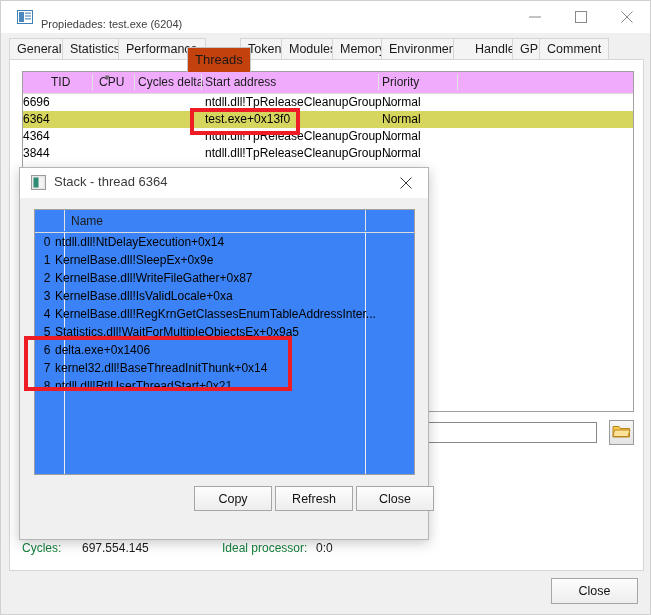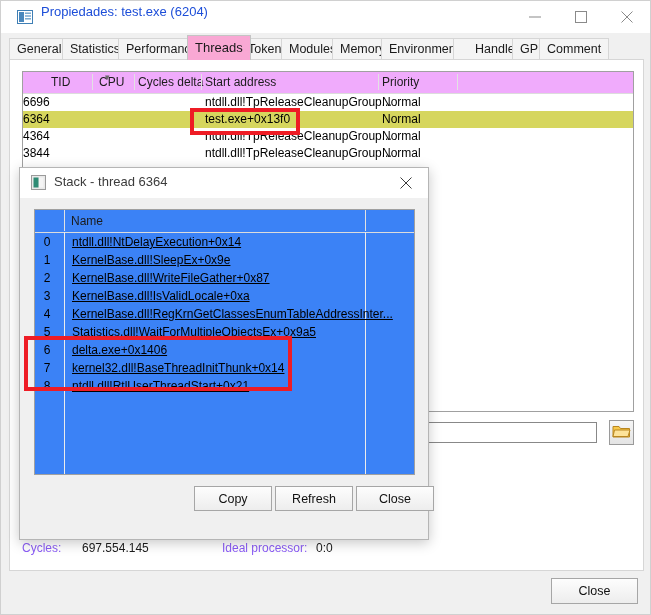--- a/index.html
+++ b/index.html
@@ -36,23 +36,23 @@
     background: #ffffff;
     box-sizing: border-box;
   }
   #titlebar .tb-icon {
     position: absolute;
     left: 16px; top: 8px;
     width: 16px; height: 16px;
   }
   #titlebar .tb-title {
     position: absolute;
-    left: 40px; top: 3px;
-    font-size: 13px;
-    color: #1d4ed8;
+    left: 40px; top: 17px;
+    font-size: 11px;
+    color: #404040;
     white-space: nowrap;
   }
   .winbtn {
     position: absolute;
     top: 0;
     width: 46px;
     height: 31px;
     cursor: default;
   }
   .winbtn svg { position:absolute; left: 15px; top: 10px; }
@@ -76,24 +76,24 @@
     font-size: 12.5px;
     color: #1a1a1a;
     background: #f4f4f4;
     border: 1px solid #d6d6d6;
     border-bottom: none;
     box-sizing: border-box;
     white-space: nowrap;
     cursor: default;
   }
   .tab.active {
-    top: 0px;
+    top: 12px;
     height: 25px;
     line-height: 23px;
-    background: #f9a8d4;
+    background: #c2410c;
     border-color: #c4c4c4;
     z-index: 3;
     font-size: 13px;
   }
 
   
   #tabpanel {
     position: absolute;
     left: 8px; top: 58px;
     width: 635px;
@@ -184,21 +184,21 @@
   }
 
   
   #status-line {
     position: absolute;
     left: 12px; top: 481px;
     width: 612px;
     height: 18px;
     font-size: 12px;
   }
-  #status-line .lbl { position: absolute; color: #8b5cf6; }
+  #status-line .lbl { position: absolute; color: #15803d; }
   #status-line .val { position: absolute; color: #1c1c1c; }
 
   
   #main-close-button {
     position: absolute;
     right: 12px; bottom: 10px;
     width: 87px; height: 26px;
     background: linear-gradient(#fdfdfd, #ededed);
     border: 1px solid #a6a6a6;
     box-sizing: border-box;
@@ -273,21 +273,21 @@
   }
   .srow {
     position: relative;
     height: 18px;
     line-height: 18px;
     font-size: 12px;
   }
   .srow .s-idx {
     position: absolute; left: 0; width: 24px; text-align: center;
   }
-  .srow .s-name { position: absolute; left: 37px; white-space: nowrap; text-decoration: underline; }
+  .srow .s-name { position: absolute; left: 20px; white-space: nowrap; }
 
   #stack-buttons {
     position: absolute;
     left: 0; top: 318px;
     width: 100%;
     height: 30px;
   }
   .dlgbtn {
     position: absolute;
     top: 0;

